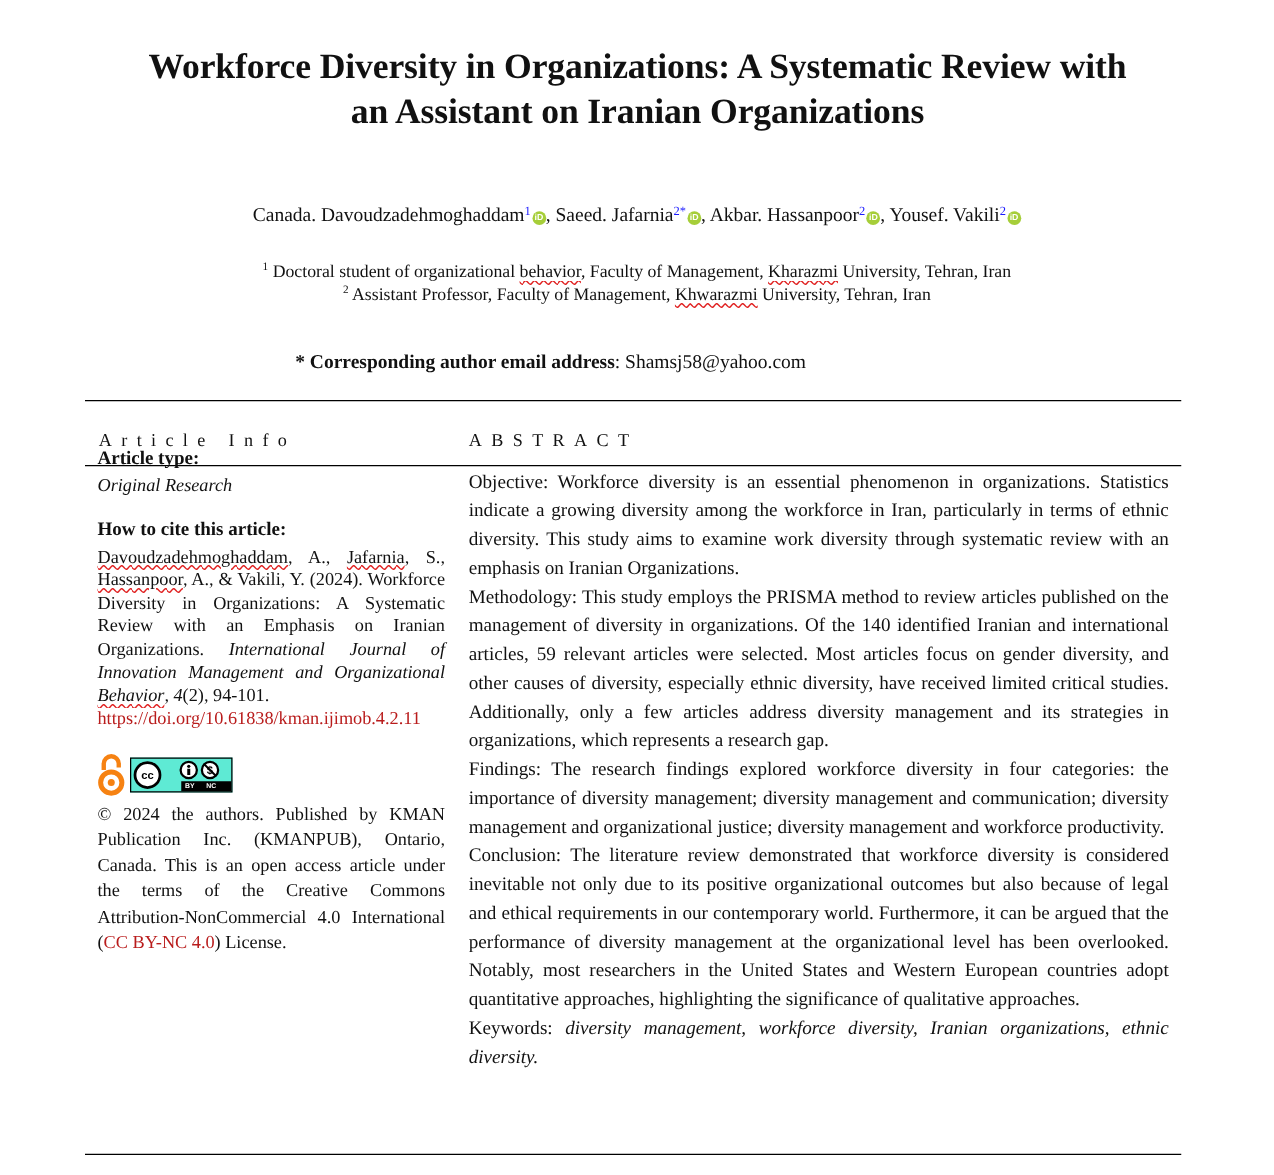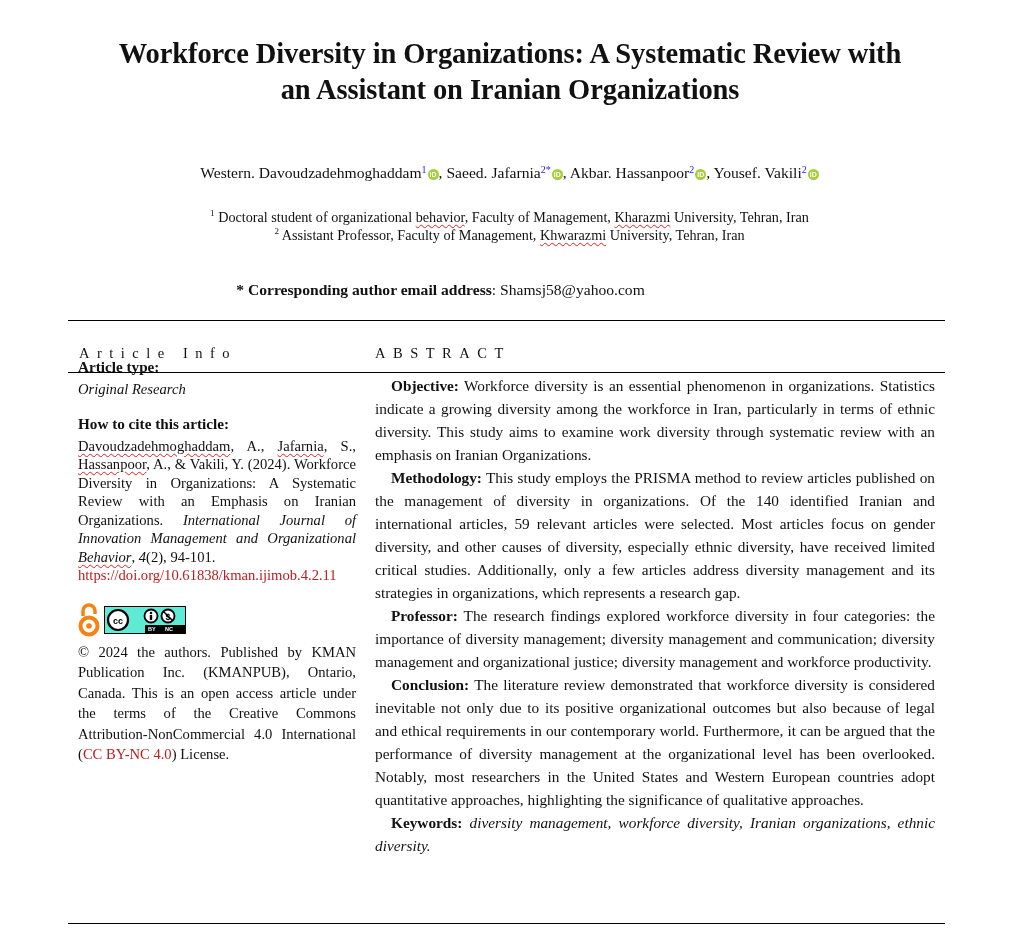--- a/index.html
+++ b/index.html
@@ -41,40 +41,40 @@
     font-size: 14.6px; line-height: 18.5px;
   }
   .left-col .lbl { font-weight: bold; font-size: 15.2px; }
   .just { text-align: justify; text-align-last: left; }
   .link { color: #b91c1c; }
   .right-col {
     position: absolute; left: 375px; top: 374px; width: 560px;
     font-size: 15.3px; line-height: 23px; text-align: justify;
   }
   .right-col p { margin: 0; }
-  .right-col b { font-weight: bold; margin-left: 16px; }
+  .right-col b { font-weight: normal; }
   .kw { font-style: italic; }
   .license-row { display: flex; align-items: center; margin-top: 16px; height: 38px; }
   .oa-icon { width: 22px; height: 36px; margin-right: 4px; }
   .cc-badge {
     width: 82px; height: 28px; background: #5eead4; border: 1px solid #000;
     position: relative; box-sizing: border-box;
   }
   .cc-badge .strip { position: absolute; left: 40px; right: 0; bottom: 0; height: 8px; background: #000; color: #fff; font-family: "Liberation Sans", sans-serif; font-size: 5.5px; font-weight: bold; line-height: 8px; }
 </style>
 </head>
 <body>
 
 <div class="title">
   <div>Workforce Diversity in Organizations: A Systematic Review with</div>
   <div>an Assistant on Iranian Organizations</div>
 </div>
 
 <div class="authors">
-  <span>Western. Davoudzadehmoghaddam</span><sup>1</sup><span class="orcid">iD</span><span>, </span><span>Saeed. Jafarnia</span><sup>2*</sup><span class="orcid">iD</span><span>, </span><span>Akbar. Hassanpoor</span><sup>2</sup><span class="orcid">iD</span><span>, </span><span>Yousef. Vakili</span><sup>2</sup><span class="orcid">iD</span>
+  <span>Canada. Davoudzadehmoghaddam</span><sup>1</sup><span class="orcid">iD</span><span>, </span><span>Saeed. Jafarnia</span><sup>2*</sup><span class="orcid">iD</span><span>, </span><span>Akbar. Hassanpoor</span><sup>2</sup><span class="orcid">iD</span><span>, </span><span>Yousef. Vakili</span><sup>2</sup><span class="orcid">iD</span>
 </div>
 
 <div class="aff" style="top:204px;">
   <sup style="font-size:9px;">1</sup><span> Doctoral student of organizational </span><span class="sq">behavior</span><span>, Faculty of Management, </span><span class="sq">Kharazmi</span><span> University, Tehran, Iran</span>
 </div>
 <div class="aff" style="top:222px;">
   <sup style="font-size:9px;">2</sup><span> Assistant Professor, Faculty of Management, </span><span class="sq">Khwarazmi</span><span> University, Tehran, Iran</span>
 </div>
 
 <div class="email">
@@ -118,18 +118,18 @@
       </div>
     </div>
   </div>
 
   <div class="just" style="margin-top:3px; line-height:20.5px;"><span>© 2024 the authors. Published by KMAN Publication Inc. (KMANPUB), Ontario, Canada. This is an open access article under the terms of the Creative Commons Attribution-NonCommercial 4.0 International (</span><span class="link">CC BY-NC 4.0</span><span>) License.</span></div>
 </div>
 
 <div class="right-col">
   <p><b>Objective:</b><span> Workforce diversity is an essential phenomenon in organizations. Statistics indicate a growing diversity among the workforce in Iran, particularly in terms of ethnic diversity. This study aims to examine work diversity through systematic review with an emphasis on Iranian Organizations.</span></p>
   <p><b>Methodology:</b><span>  This study employs the PRISMA method to review articles published on the management of diversity in organizations. Of the 140 identified Iranian and international articles, 59 relevant articles were selected. Most articles focus on gender diversity, and other causes of diversity, especially ethnic diversity, have received limited critical studies. Additionally, only a few articles address diversity management and its strategies in organizations, which represents a research gap.</span></p>
-  <p><b>Professor:</b><span>  The research findings explored workforce diversity in four categories: the importance of diversity management; diversity management and communication; diversity management and organizational justice; diversity management and workforce productivity.</span></p>
+  <p><b>Findings:</b><span>  The research findings explored workforce diversity in four categories: the importance of diversity management; diversity management and communication; diversity management and organizational justice; diversity management and workforce productivity.</span></p>
   <p><b>Conclusion:</b><span>  The literature review demonstrated that workforce diversity is considered inevitable not only due to its positive organizational outcomes but also because of legal and ethical requirements in our contemporary world. Furthermore, it can be argued that the performance of diversity management at the organizational level has been overlooked. Notably, most researchers in the United States and Western European countries adopt quantitative approaches, highlighting the significance of qualitative approaches.</span></p>
   <p><b>Keywords:</b><span class="kw"> diversity management, workforce diversity, Iranian organizations, ethnic diversity.</span></p>
 </div>
 
 <div class="hr" style="top:923px;"></div>
 
 </body></html>

